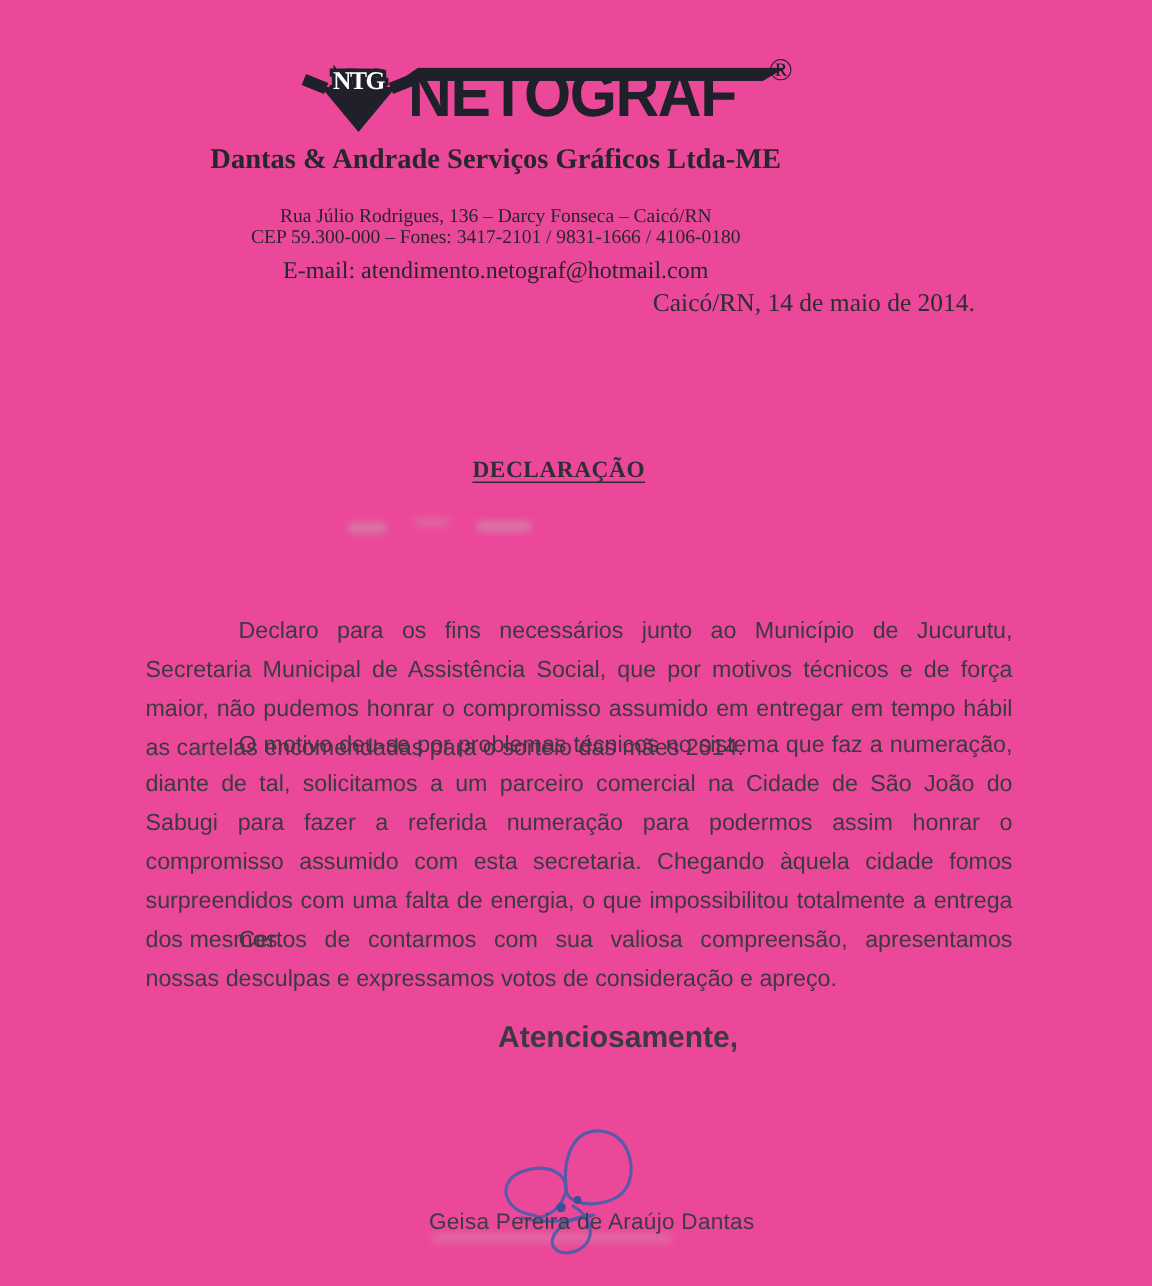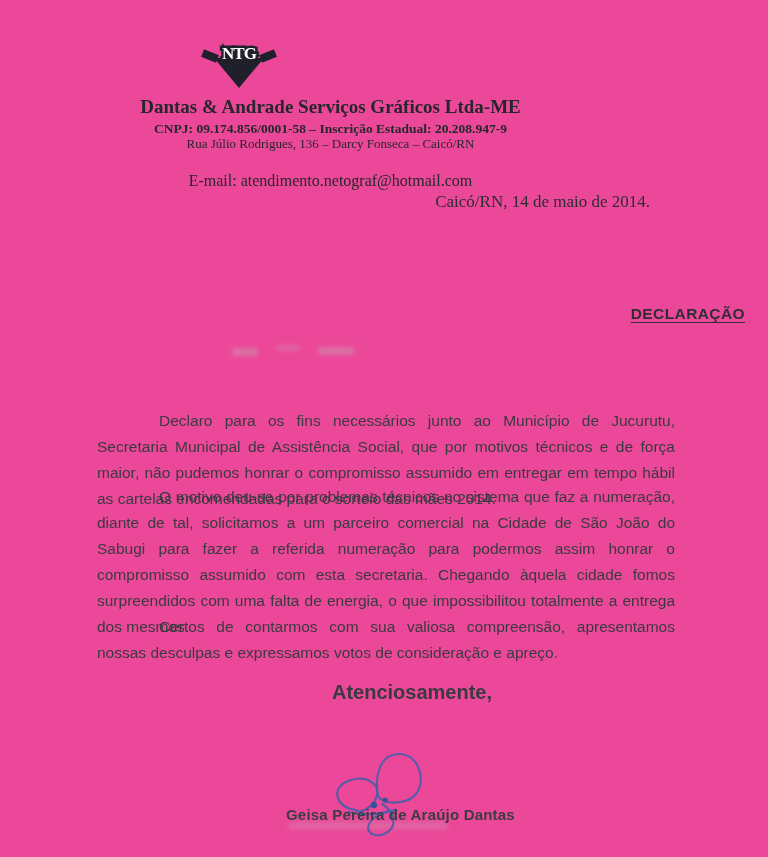--- a/index.html
+++ b/index.html
@@ -57,23 +57,24 @@
   .addr{top:136px;font-size:13px;}
   .cep{top:150px;font-size:13px;}
   .email{top:172px;font-size:16px;}
   
   .dateline{
     position:absolute;top:192px;right:118px;
     font-family:"Liberation Serif",serif;font-size:17px;color:#2c2c32;
   }
   
   .doc-title{
-    position:absolute;top:305px;left:0;width:745px;text-align:right;
+    position:absolute;top:305px;left:0;width:745px;text-align:center;
     font-weight:bold;font-size:15.5px;letter-spacing:.4px;
     color:#2e2e34;
+    font-family:Liberation Serif, serif;
   }
   .doc-title span{text-decoration:underline;text-underline-offset:3px;}
   
   .smudge{position:absolute;background:#b9bcbe;filter:blur(2px);border-radius:3px;}
   .sm1{left:232px;top:348px;width:26px;height:8px;opacity:.35;}
   .sm2{left:276px;top:345px;width:24px;height:6px;opacity:.25;}
   .sm3{left:318px;top:347px;width:36px;height:8px;opacity:.35;}
   .sm4{left:288px;top:822px;width:160px;height:7px;opacity:.25;}
   
   .body-par{
@@ -85,43 +86,48 @@
   .p2{top:484px;}
   .p3{top:598px;margin-top:16px;}
   .closing{
     position:absolute;left:332px;top:681px;
     font-size:20px;color:#3a3a40;font-weight:bold;
   }
   
   .sig-svg{position:absolute;left:318px;top:748px;}
   .signee{
     position:absolute;left:286px;top:806px;
-    font-size:15px;color:#3c3c42;letter-spacing:.2px;font-weight:bold;
+    font-size:15px;color:#3c3c42;letter-spacing:.2px;
   }
 </style>
 </head>
 <body>
 
 <div class="page">
 
   <div class="logo-row">
     <div class="emblem">
       <div class="tri"></div>
       <div class="wing wing-left"></div>
       <div class="wing wing-right"></div>
       <div class="ntg-wrap">
         <span class="ntg-outline">NTG</span>
         <span class="ntg-fill">NTG</span>
       </div>
     </div>
+    <div class="wordmark">
+      <span class="txt">NETOGRAF</span>
+      <div class="topbar"></div>
+      <span class="reg">®</span>
+    </div>
   </div>
 
   <div class="lh company">Dantas &amp; Andrade Serviços Gráficos Ltda-ME</div>
-  <div class="lh cnpj">CNPJ: 09.174.856/0001-58 – Inscrição Estadual: 20.208.947-9</div>
   <div class="lh addr">Rua Júlio Rodrigues, 136 – Darcy Fonseca – Caicó/RN</div>
+  <div class="lh cep">CEP 59.300-000 – Fones: 3417-2101 / 9831-1666 / 4106-0180</div>
   <div class="lh email">E-mail: atendimento.netograf@hotmail.com</div>
 
   <div class="dateline">Caicó/RN, 14 de maio de 2014.</div>
 
   <div class="doc-title">
     <span>DECLARAÇÃO</span>
   </div>
 
   <div class="smudge sm1"></div>
   <div class="smudge sm2"></div>

